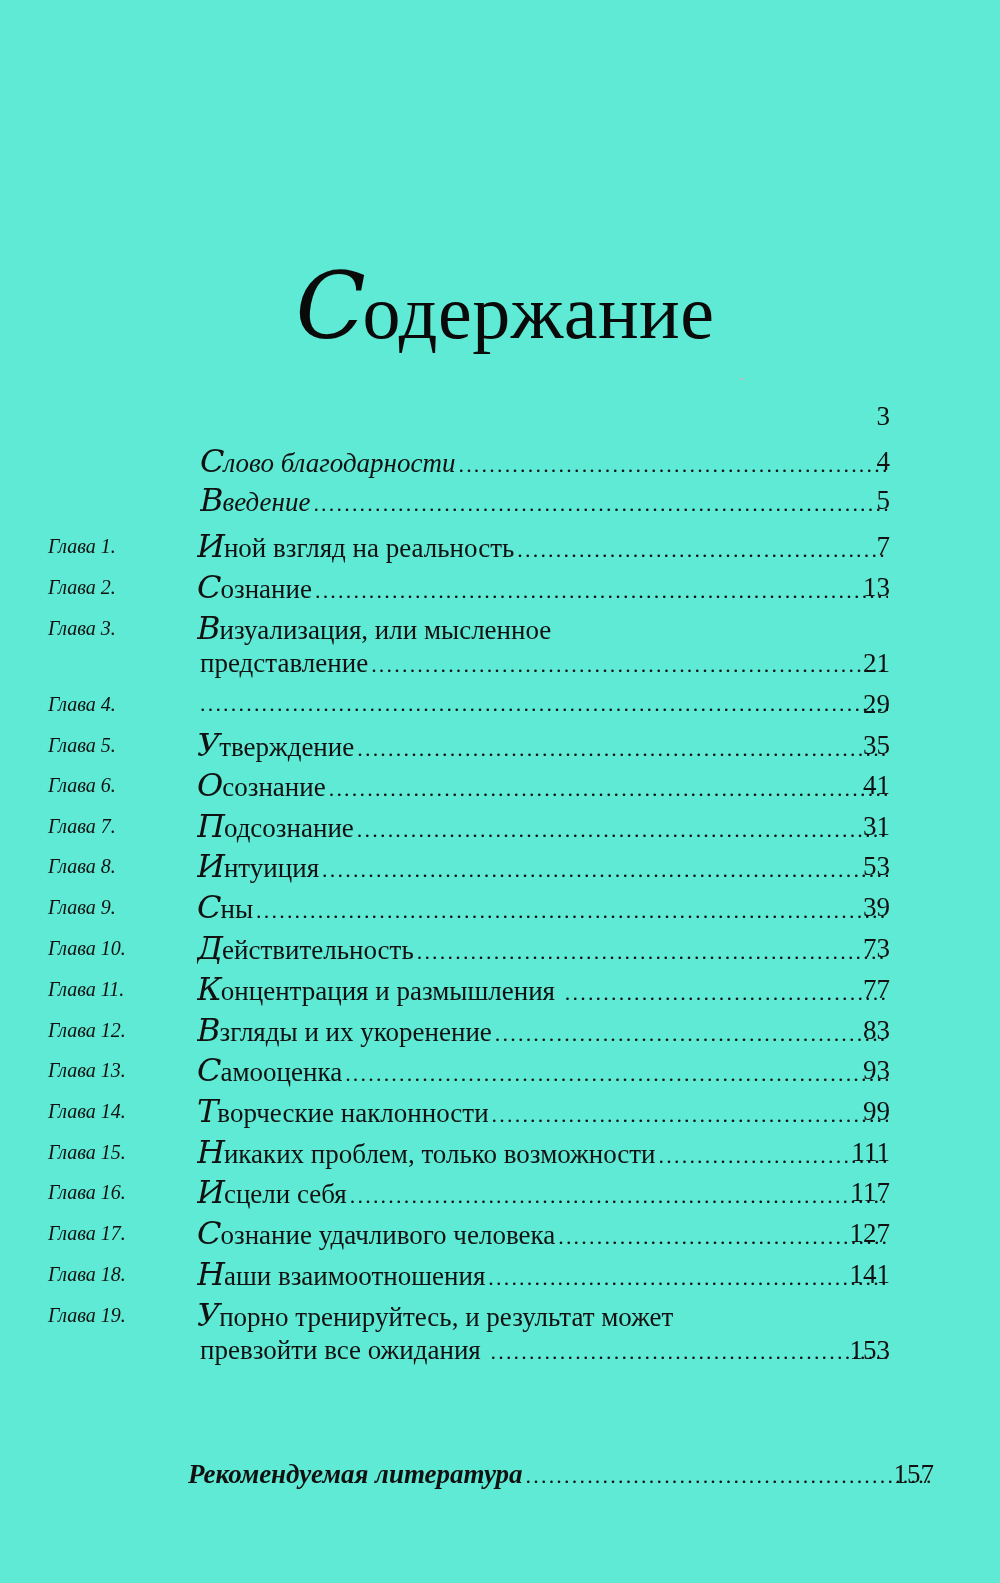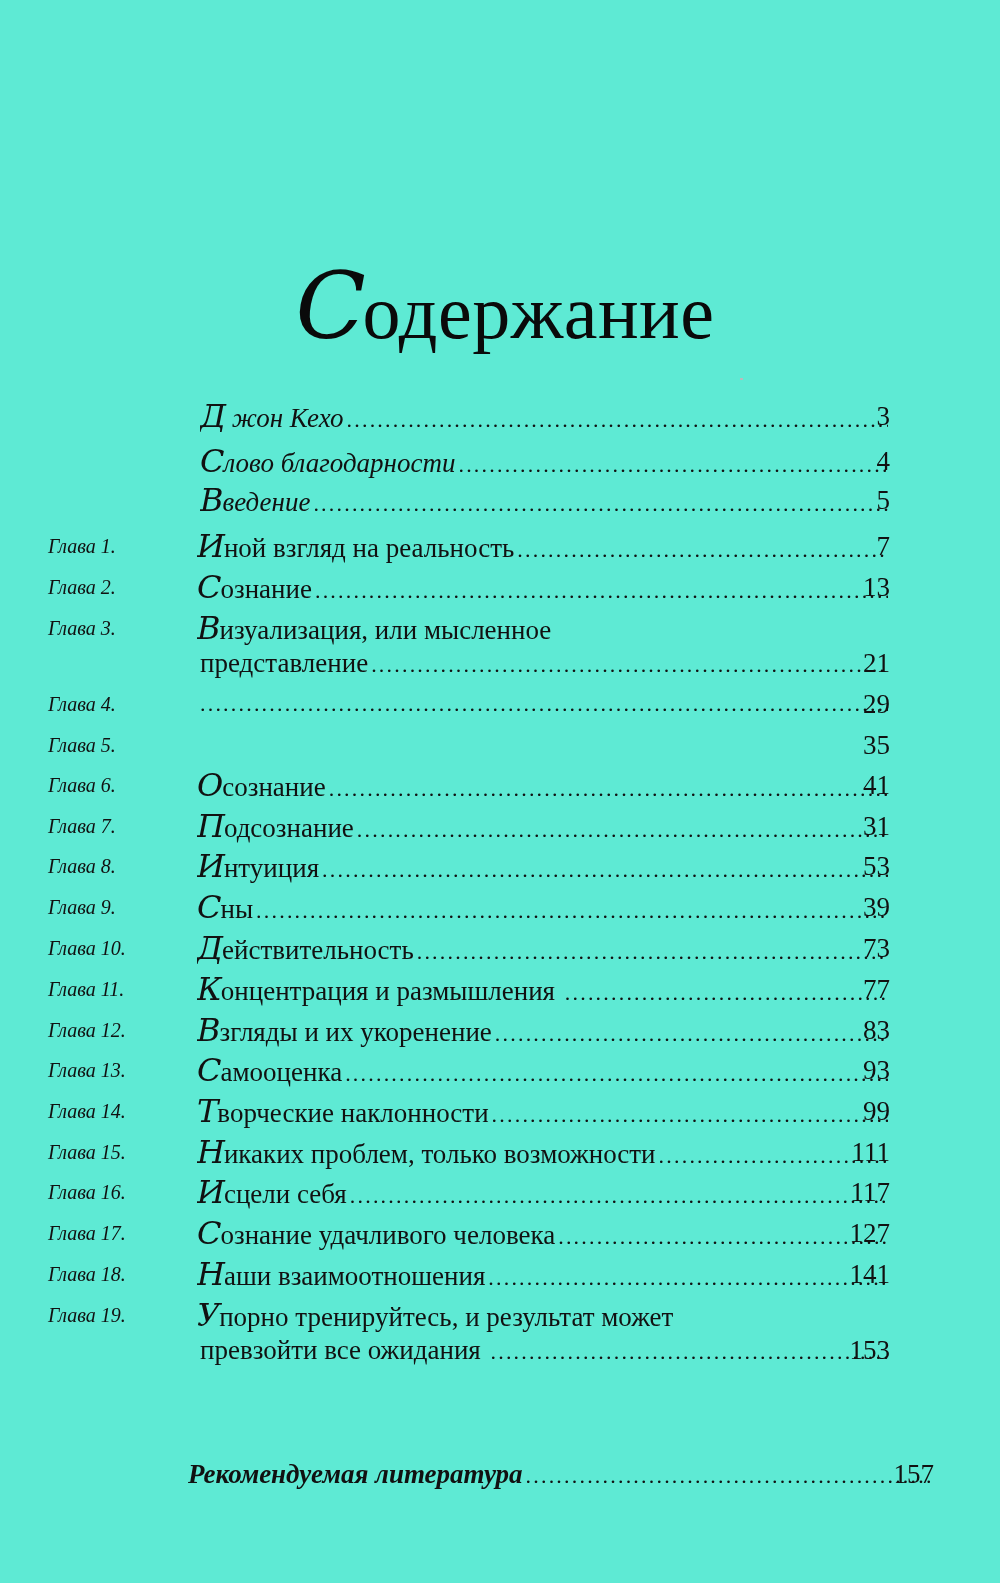--- a/index.html
+++ b/index.html
@@ -118,24 +118,20 @@
 
   <div class="title">
     <span class="cap">С</span><span>одержание</span>
   </div>
 
   <div class="speck"></div>
 
   <div class="toc">
 
     <div class="row" style="top:396px;">
-      <div class="entry front italic has-num">
-        <span class="txt"><span class="cap">Д</span><span> жон Кехо</span></span>
-        <span class="leader"></span>
-      </div>
       <span class="page-num">3</span>
     </div>
 
     <div class="row" style="top:441px;">
       <div class="entry front italic has-num">
         <span class="txt"><span class="cap">С</span><span>лово благодарности</span></span>
         <span class="leader"></span>
       </div>
       <span class="page-num">4</span>
     </div>
@@ -183,20 +179,24 @@
     <div class="row" style="top:684px;">
       <span class="chap-label">Глава 4.</span>
       <div class="entry has-num">
         <span class="leader"></span>
       </div>
       <span class="page-num">29</span>
     </div>
 
     <div class="row" style="top:725px;">
       <span class="chap-label">Глава 5.</span>
+      <div class="entry has-num">
+        <span class="txt"><span class="cap">У</span><span>тверждение</span></span>
+        <span class="leader"></span>
+      </div>
       <span class="page-num">35</span>
     </div>
 
     <div class="row" style="top:765px;">
       <span class="chap-label">Глава 6.</span>
       <div class="entry has-num">
         <span class="txt"><span class="cap">О</span><span>сознание</span></span>
         <span class="leader"></span>
       </div>
       <span class="page-num">41</span>

